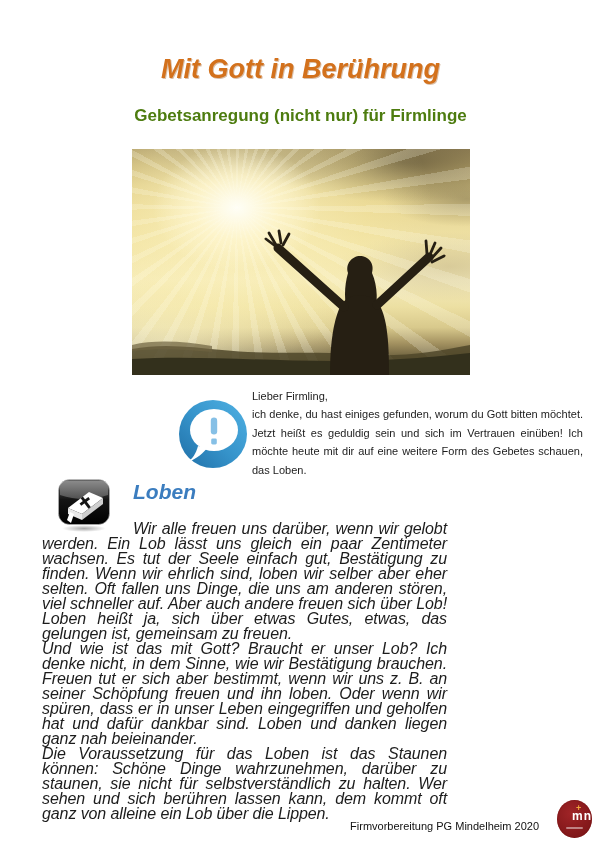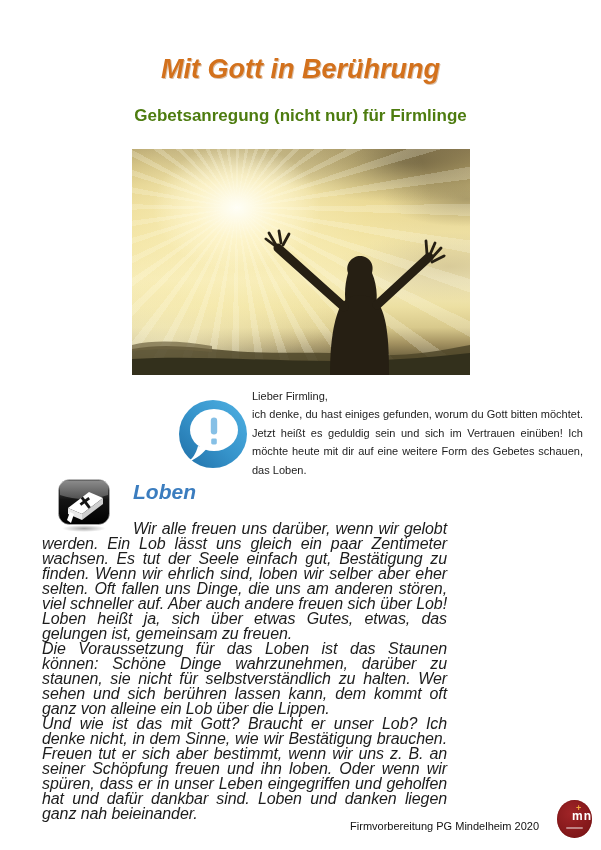--- a/index.html
+++ b/index.html
@@ -161,22 +161,22 @@
           <g transform="rotate(-37 28 24)" fill="#151515">
             <rect x="26.6" y="17" width="2.8" height="13"></rect>
             <rect x="22.5" y="20.6" width="11" height="2.8"></rect>
           </g>
           <path d="M12,33 L16,35 L13,44 L9,41 Z" fill="#ffffff"></path>
         </svg>
       </div>
     </div>
     <h3 class="loben-h">Loben</h3>
     <p>Wir alle freuen uns darüber, wenn wir gelobt werden. Ein Lob lässt uns gleich ein paar Zentimeter wachsen. Es tut der Seele einfach gut, Bestätigung zu finden. Wenn wir ehrlich sind, loben wir selber aber eher selten. Oft fallen uns Dinge, die uns am anderen stören, viel schneller auf. Aber auch andere freuen sich über Lob! Loben heißt ja, sich über etwas Gutes, etwas, das gelungen ist, gemeinsam zu freuen.</p>
+    <p>Und wie ist das mit Gott? Braucht er unser Lob? Ich denke nicht, in dem Sinne, wie wir Bestätigung brauchen. Freuen tut er sich aber bestimmt, wenn wir uns z. B. an seiner Schöpfung freuen und ihn loben. Oder wenn wir spüren, dass er in unser Leben eingegriffen und geholfen hat und dafür dankbar sind. Loben und danken liegen ganz nah beieinander.</p>
     <p>Die Voraussetzung für das Loben ist das Staunen können: Schöne Dinge wahrzunehmen, darüber zu staunen, sie nicht für selbstverständlich zu halten. Wer sehen und sich berühren lassen kann, dem kommt oft ganz von alleine ein Lob über die Lippen.</p>
-    <p>Und wie ist das mit Gott? Braucht er unser Lob? Ich denke nicht, in dem Sinne, wie wir Bestätigung brauchen. Freuen tut er sich aber bestimmt, wenn wir uns z. B. an seiner Schöpfung freuen und ihn loben. Oder wenn wir spüren, dass er in unser Leben eingegriffen und geholfen hat und dafür dankbar sind. Loben und danken liegen ganz nah beieinander.</p>
   </div>
 
   <div class="footer">
     <span class="footer-text">Firmvorbereitung PG Mindelheim 2020</span>
     <span class="logo-circle">
       <span class="logo-plus">+</span>
       <span class="logo-mn">mn</span>
       <span class="logo-sub"></span>
     </span>
   </div>

